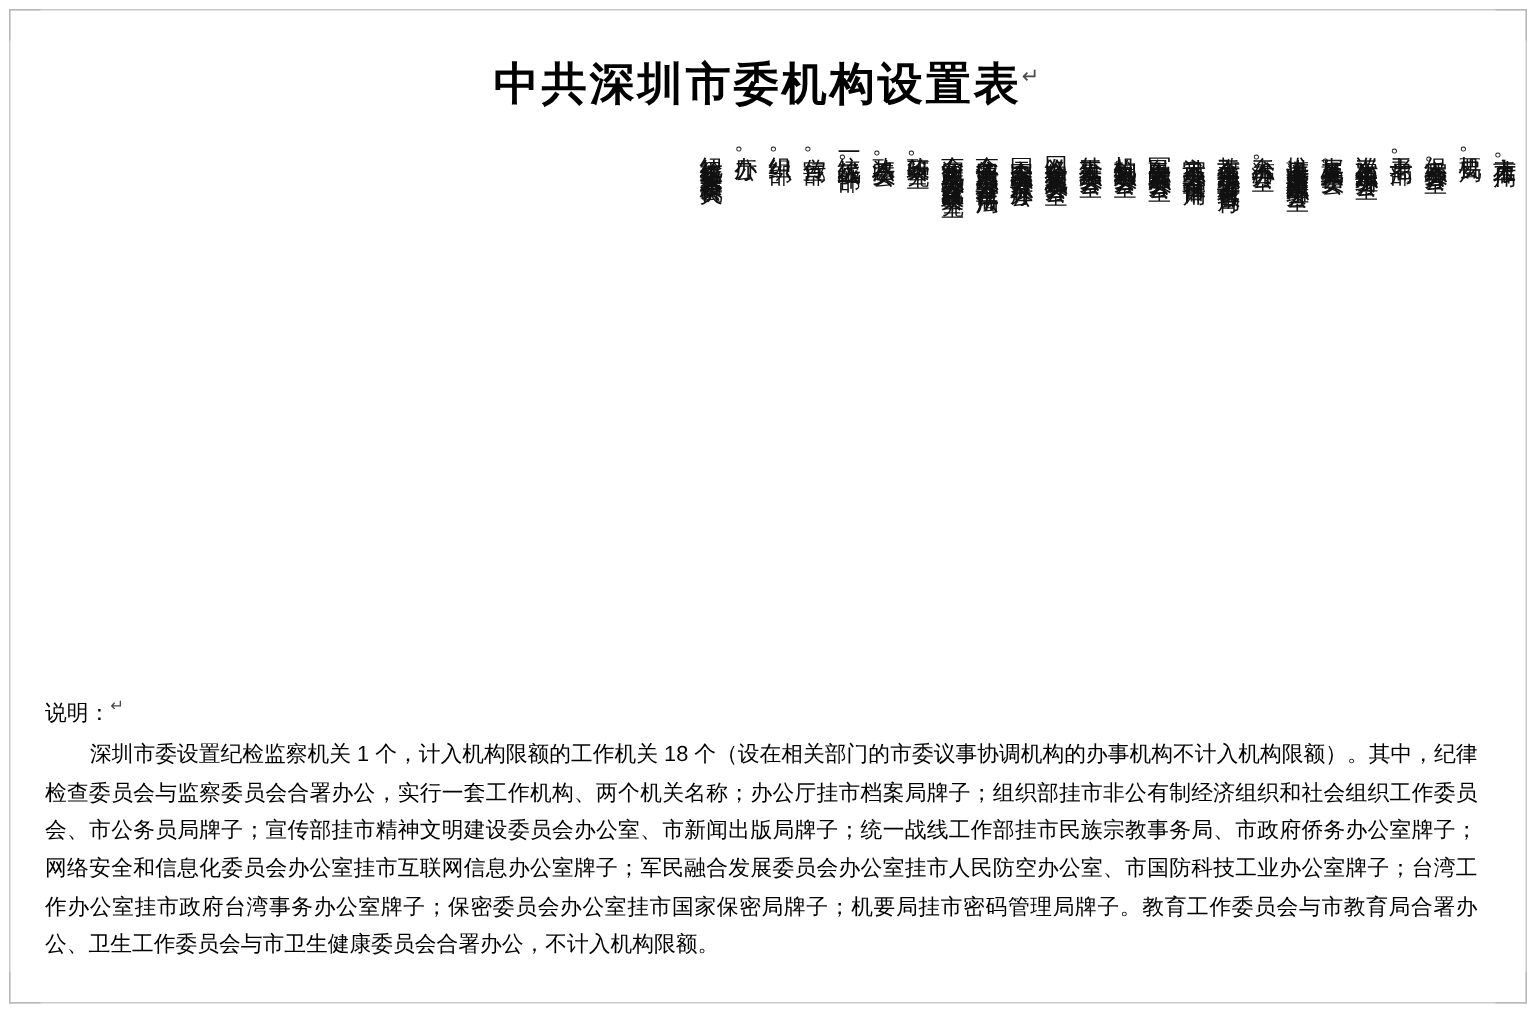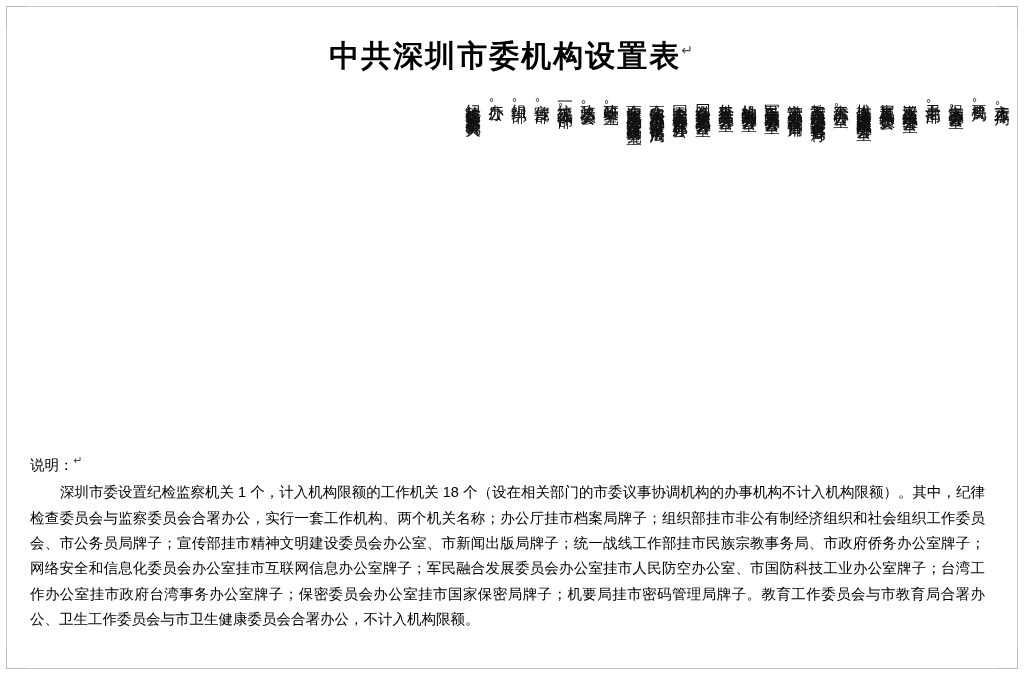--- a/index.html
+++ b/index.html
@@ -110,21 +110,21 @@
     font-weight: bold;
     color: #8fbfa0;
     letter-spacing: 2px;
     font-family: "Liberation Sans", "DejaVu Sans", sans-serif;
     margin-top: -6px;
   }
 
   
   #notes {
     position: absolute;
-    top: 451px;
+    top: 462px;
     left: 30px;
     width: 955px;
     font-size: 14.5px;
     line-height: 1.75;
     font-family: "Liberation Sans", "DejaVu Sans", sans-serif;
     color: #000;
   }
   #notes .label {
     display: block;
     margin-bottom: 2px;

